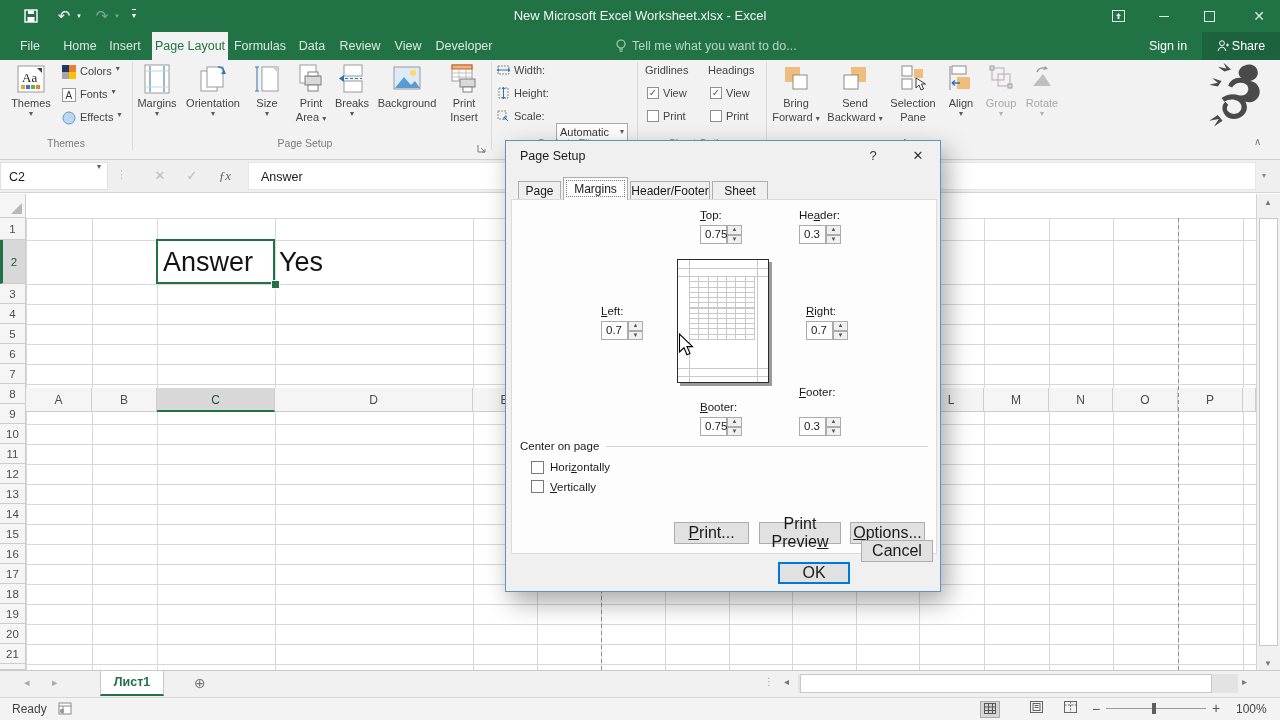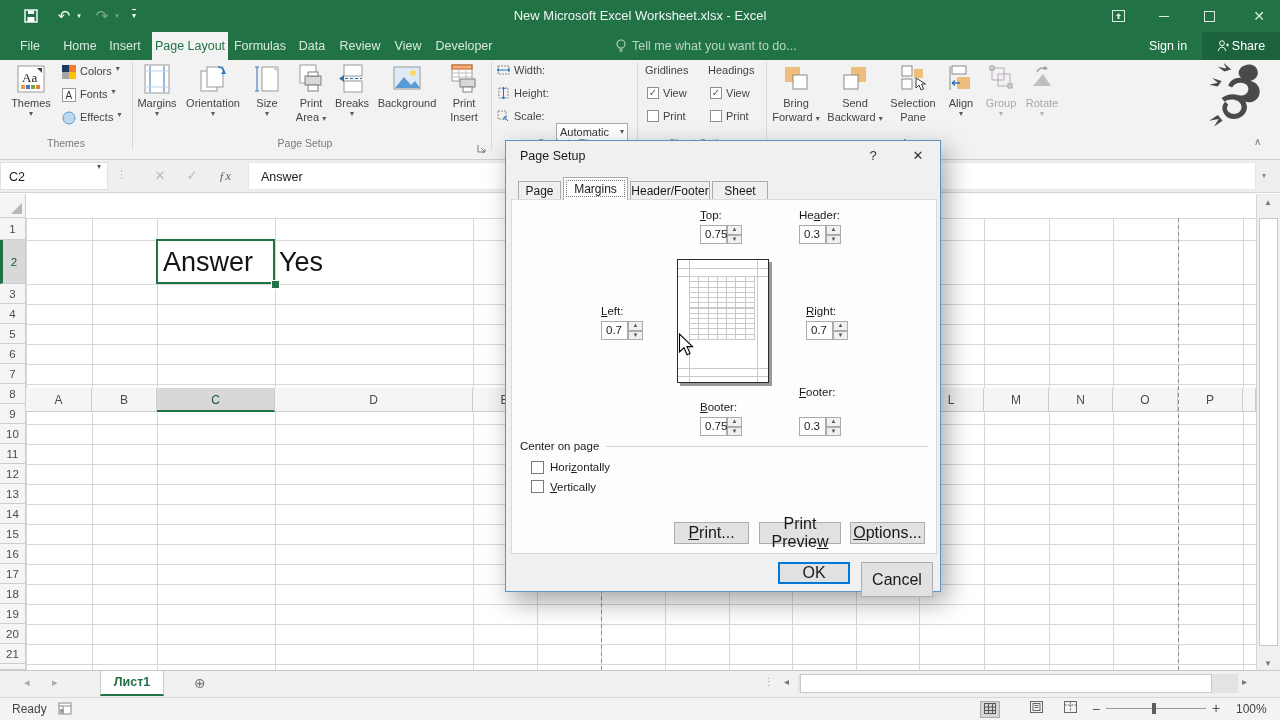--- a/index.html
+++ b/index.html
@@ -604,21 +604,21 @@
         <span><span></span><span class="u">P</span><span>rint...</span></span>
       </div>
     <div class="dbtn" style="left:253px;top:381px;width:82px;height:22px;">
         <span><span>Print Previe</span><span class="u">w</span><span></span></span>
       </div>
     <div class="dbtn" style="left:344px;top:381px;width:75px;height:22px;">
         <span><span></span><span class="u">O</span><span>ptions...</span></span>
       </div>
 
     <div class="dbtn" style="left:272px;top:421px;width:72px;height:22px;border:2px solid #0078D7;">OK</div>
-    <div class="dbtn" style="left:355px;top:421px;width:72px;height:35px;">Cancel</div>
+    <div class="dbtn" style="left:355px;top:399px;width:72px;height:22px;">Cancel</div>
   </div>
 
   <div class="abs" style="left:678px;top:333px;z-index:30;">
     <svg width="18" height="24" viewBox="0 0 18 24">
         <path d="M1.5 1 L1.5 19 L6 14.8 L9 21.8 L12 20.4 L9 13.6 L14.5 13.6 Z" fill="#fff" stroke="#000" stroke-width="1.1"></path>
       </svg>
   </div>
 
   <div class="abs tabbar">
     <span class="abs" style="left:24px;top:5px;color:#ABABAB;font-size:11px;">◂</span>

